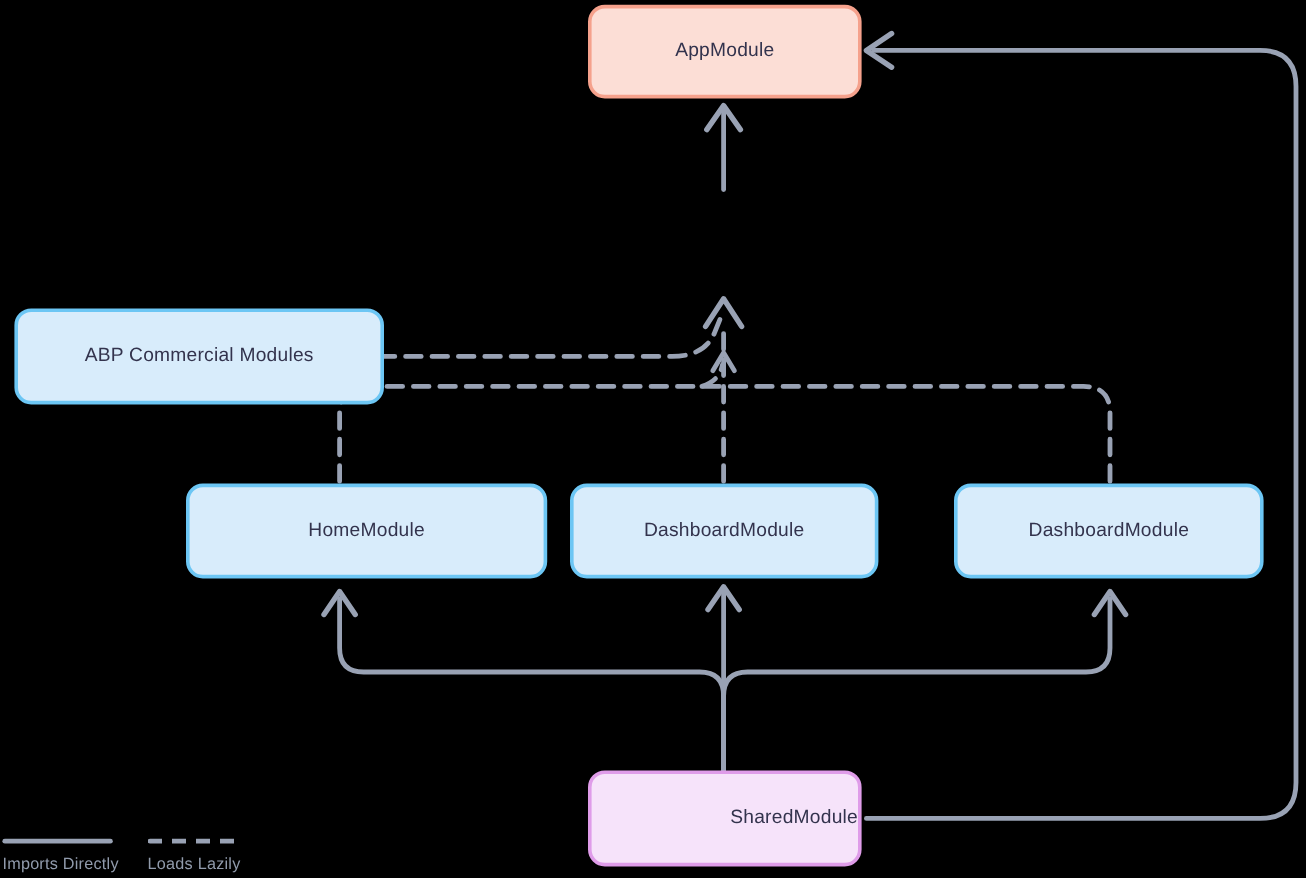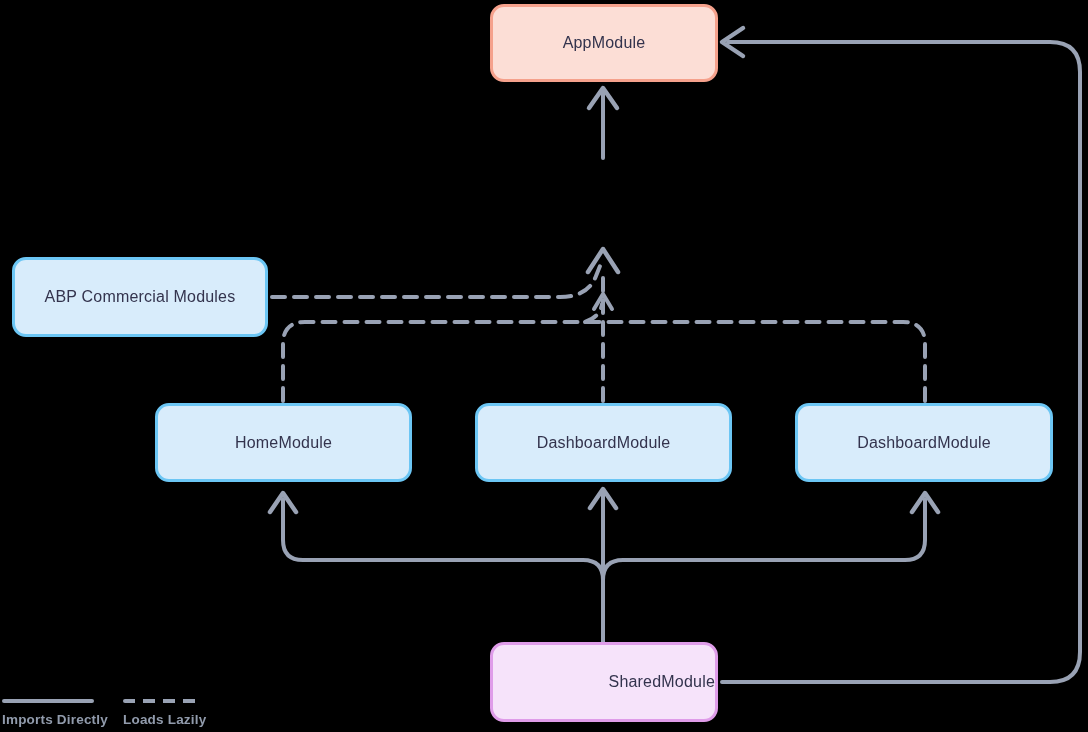--- a/index.html
+++ b/index.html
@@ -20,39 +20,39 @@
     border-radius:14px; border:3px solid transparent;
     font-size:16px; font-weight:500; letter-spacing:0.2px;
     color:var(--text,#33334d); text-align:center; box-sizing:border-box;
   }
   .node.pink   { background:var(--pink-fill,#fcded6);   border-color:var(--pink-border,#f5a18c); }
   .node.blue   { background:var(--blue-fill,#d8ecfb);   border-color:var(--blue-border,#6cc6f4); }
   .node.purple { background:var(--purple-fill,#f6e3fa); border-color:var(--purple-border,#df9ce9); }
 
   #node-app        { left:490px; top:4px;   width:228px; height:78px; }
   #node-approuting { left:490px; top:162px; width:228px; height:80px; }
-  #node-abp        { left:12px;  top:257px; width:256px; height:80px;text-align:right; }
-  #node-home       { left:155px; top:403px; width:257px; height:79px; }
+  #node-abp        { left:12px;  top:257px; width:308px; height:80px;text-align:right; }
+  #node-home       { left:155px; top:403px; width:301px; height:79px; }
   #node-dashboard  { left:475px; top:403px; width:257px; height:79px; }
   #node-custom     { left:795px; top:403px; width:258px; height:79px; }
   #node-shared     { left:490px; top:642px; width:228px; height:80px;justify-content:flex-end; }
 
   .legend { position:absolute; left:0; top:699px; width:300px; }
   .legend-item { position:absolute; top:0; }
   .legend-item.solid-item  { left:2px; }
   .legend-item.dashed-item { left:123px; }
   .line-sample { height:4px; border-radius:2px; }
   .line-sample.solid  { width:92px; background:var(--line,#99a2b4); }
   .line-sample.dashed {
     width:80px;
     background:repeating-linear-gradient(90deg,
       var(--line,#99a2b4) 0 12px, transparent 12px 20px);
   }
   .legend-label {
-    margin-top:9px; font-size:13.5px; font-weight:700;
+    margin-top:9px; font-size:13.5px; font-weight:400;
     color:var(--legend-text,#919bac); letter-spacing:0.2px; white-space:nowrap;
   }
 </style>
 </head>
 <body>
 
 <div class="canvas">
 
   <svg class="wires" viewBox="0 0 1088 732" aria-hidden="true">
 

